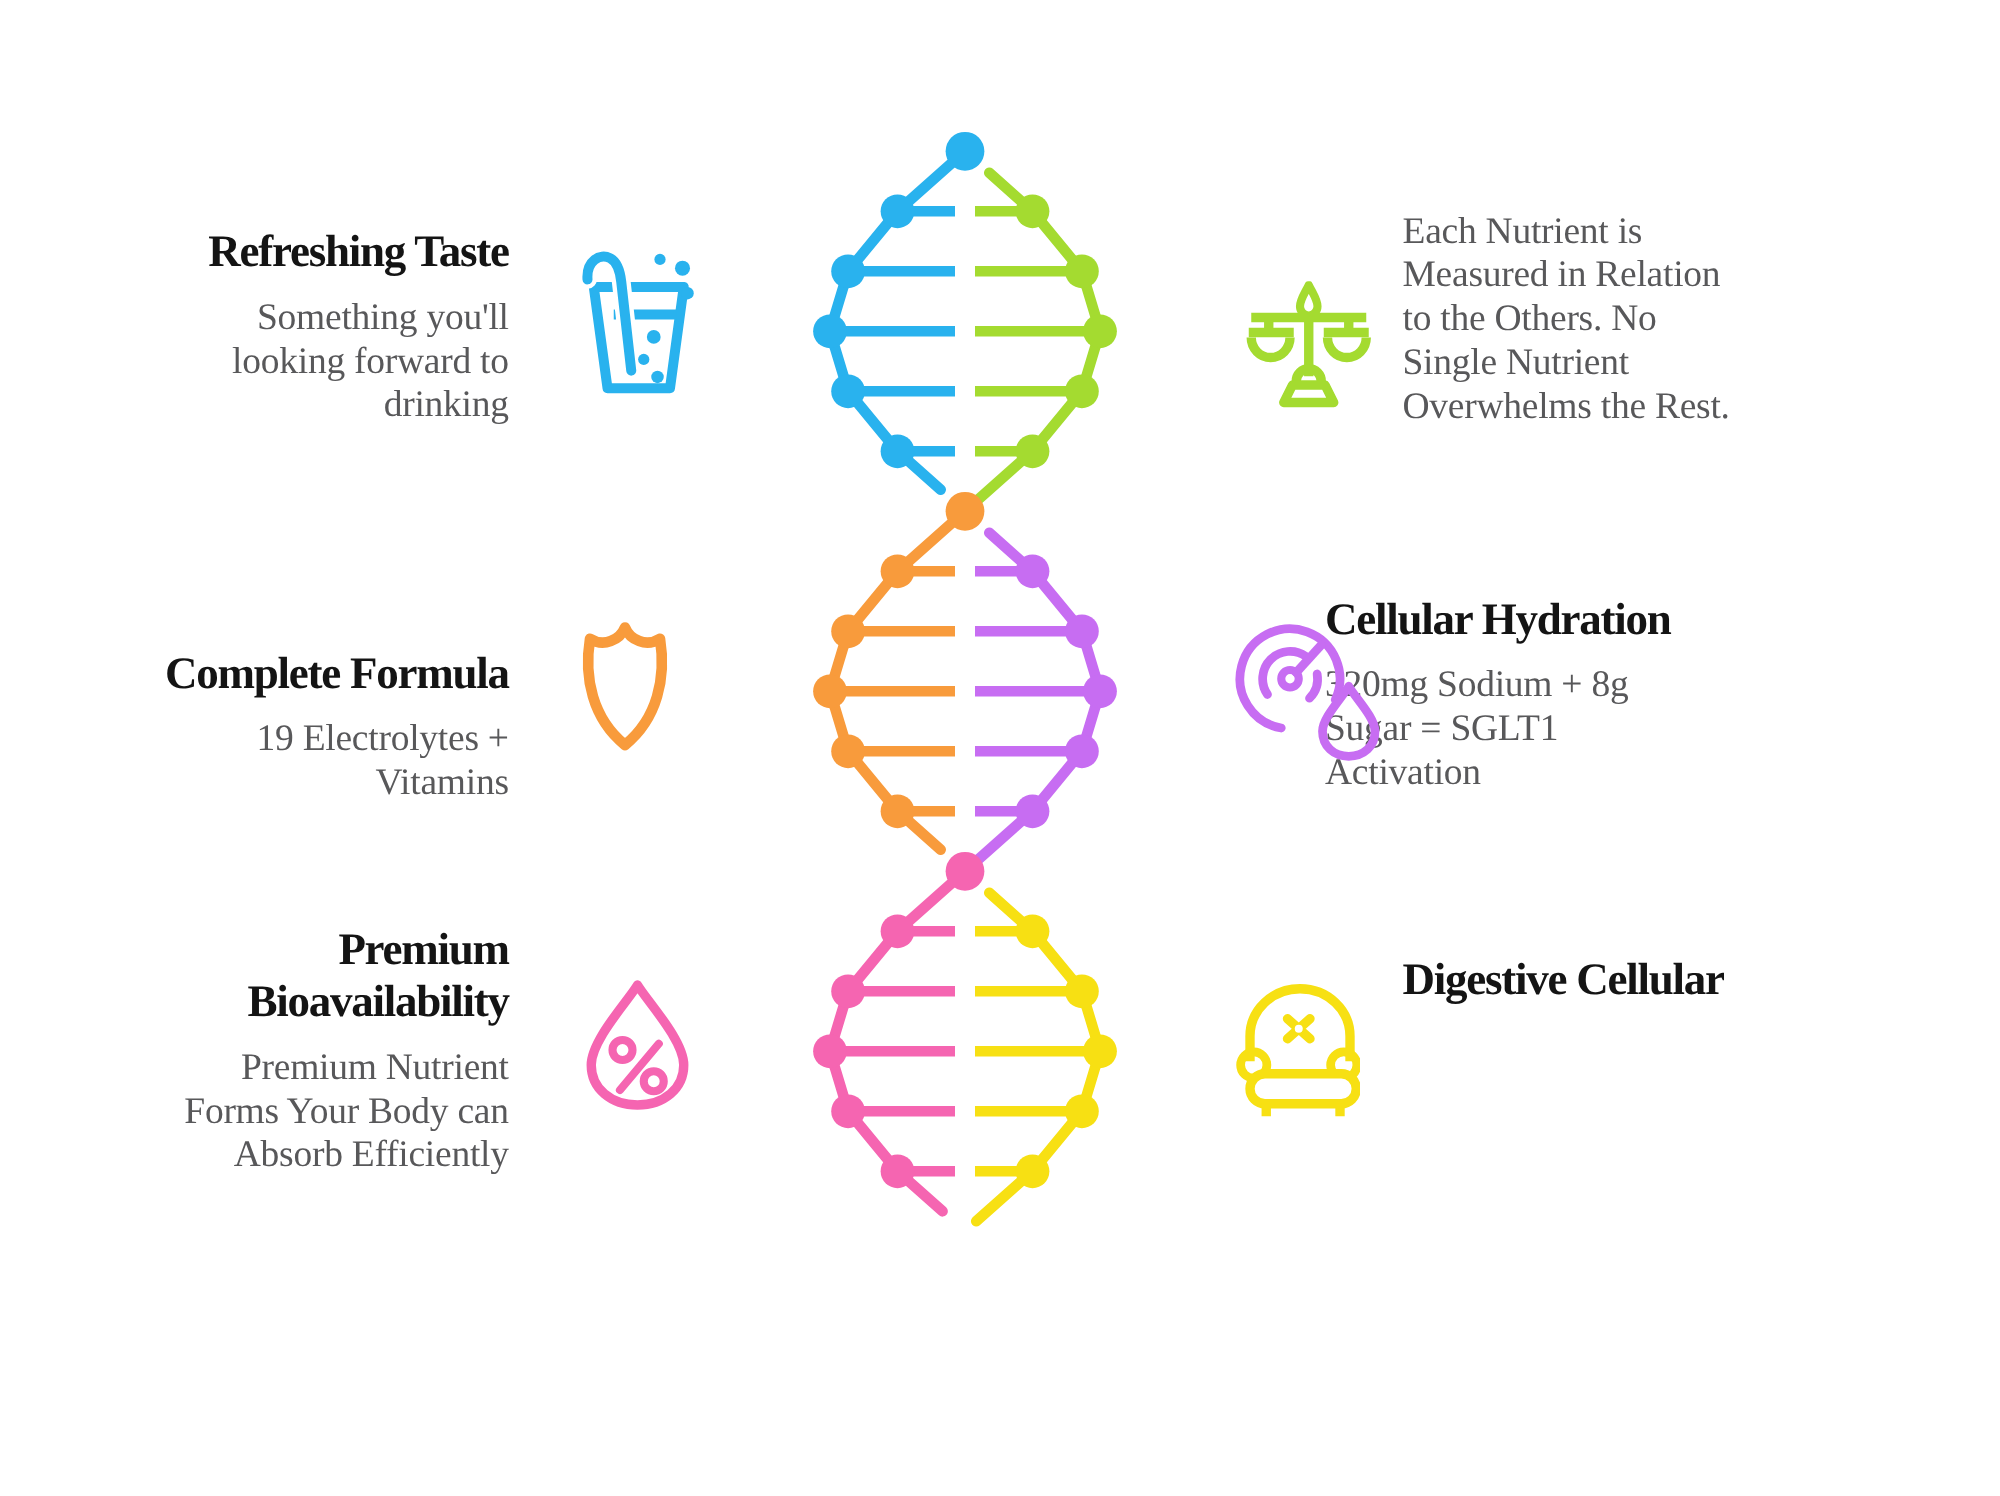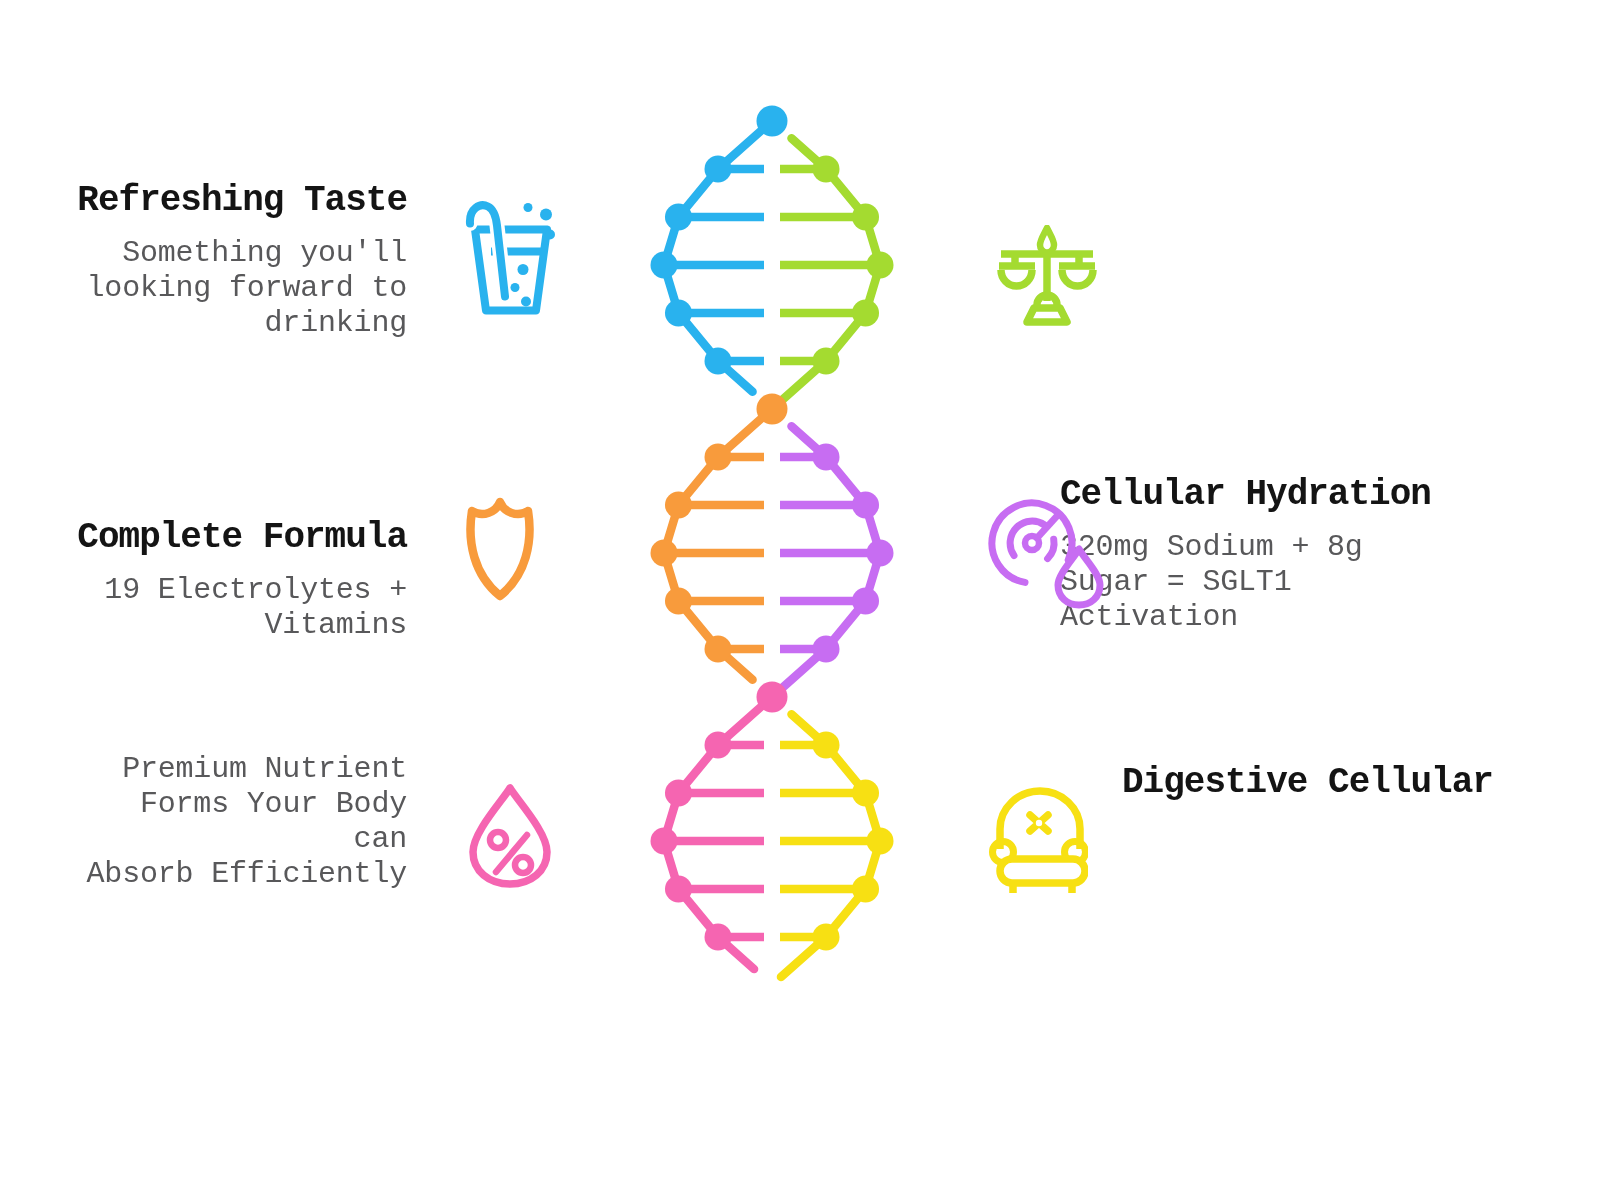--- a/index.html
+++ b/index.html
@@ -1,19 +1,19 @@
 <!DOCTYPE html>
 <html style="--c-blue: #29B2EE; --c-green: #A4DB30; --c-orange: #F89B3C; --c-purple: #C76DF2; --c-pink: #F565B1; --c-yellow: #F7E013; --c-title_text: #141414; --c-body_text: #58585A; --c-background: #FFFFFF;"><head>
 <meta charset="utf-8">
 <style>
   html,body { margin:0; padding:0; background:#ffffff; }
   .canvas {
     position:relative; width:1600px; height:1002px;
     background:var(--c-background,#fff); overflow:hidden;
-    font-family:Liberation Mono, monospace;
+    font-family:Liberation Serif, serif;
   }
   .helix-svg { position:absolute; left:0; top:0; pointer-events:none; }
 
   .feature { position:absolute; }
   .feature.side-left  { text-align:right; width:330px; }
   .feature.side-right { text-align:left;  width:390px; }
   .f-title {
     font-size:36px; font-weight:bold; line-height:42px;
     color:var(--c-title_text,#111); letter-spacing:-1px; white-space:pre-line;
   }
@@ -160,26 +160,33 @@
 drinking</div>
   </div>
 
   <div class="feature side-left" id="fb-l2">
     <div class="f-title">Complete Formula</div>
     <div class="f-desc">19 Electrolytes +
 Vitamins</div>
   </div>
 
   <div class="feature side-left" id="fb-l3">
+    <div class="f-title">Premium
+Bioavailability</div>
     <div class="f-desc">Premium Nutrient
 Forms Your Body can
 Absorb Efficiently</div>
   </div>
 
   <div class="feature side-right" id="fb-r1">
+    <div class="f-desc">Each Nutrient is
+Measured in Relation
+to the Others. No
+Single Nutrient
+Overwhelms the Rest.</div>
   </div>
 
   <div class="feature side-right" id="fb-r2">
     <div class="f-title">Cellular Hydration</div>
     <div class="f-desc">320mg Sodium + 8g
 Sugar = SGLT1
 Activation</div>
   </div>
 
   <div class="feature side-right" id="fb-r3">

